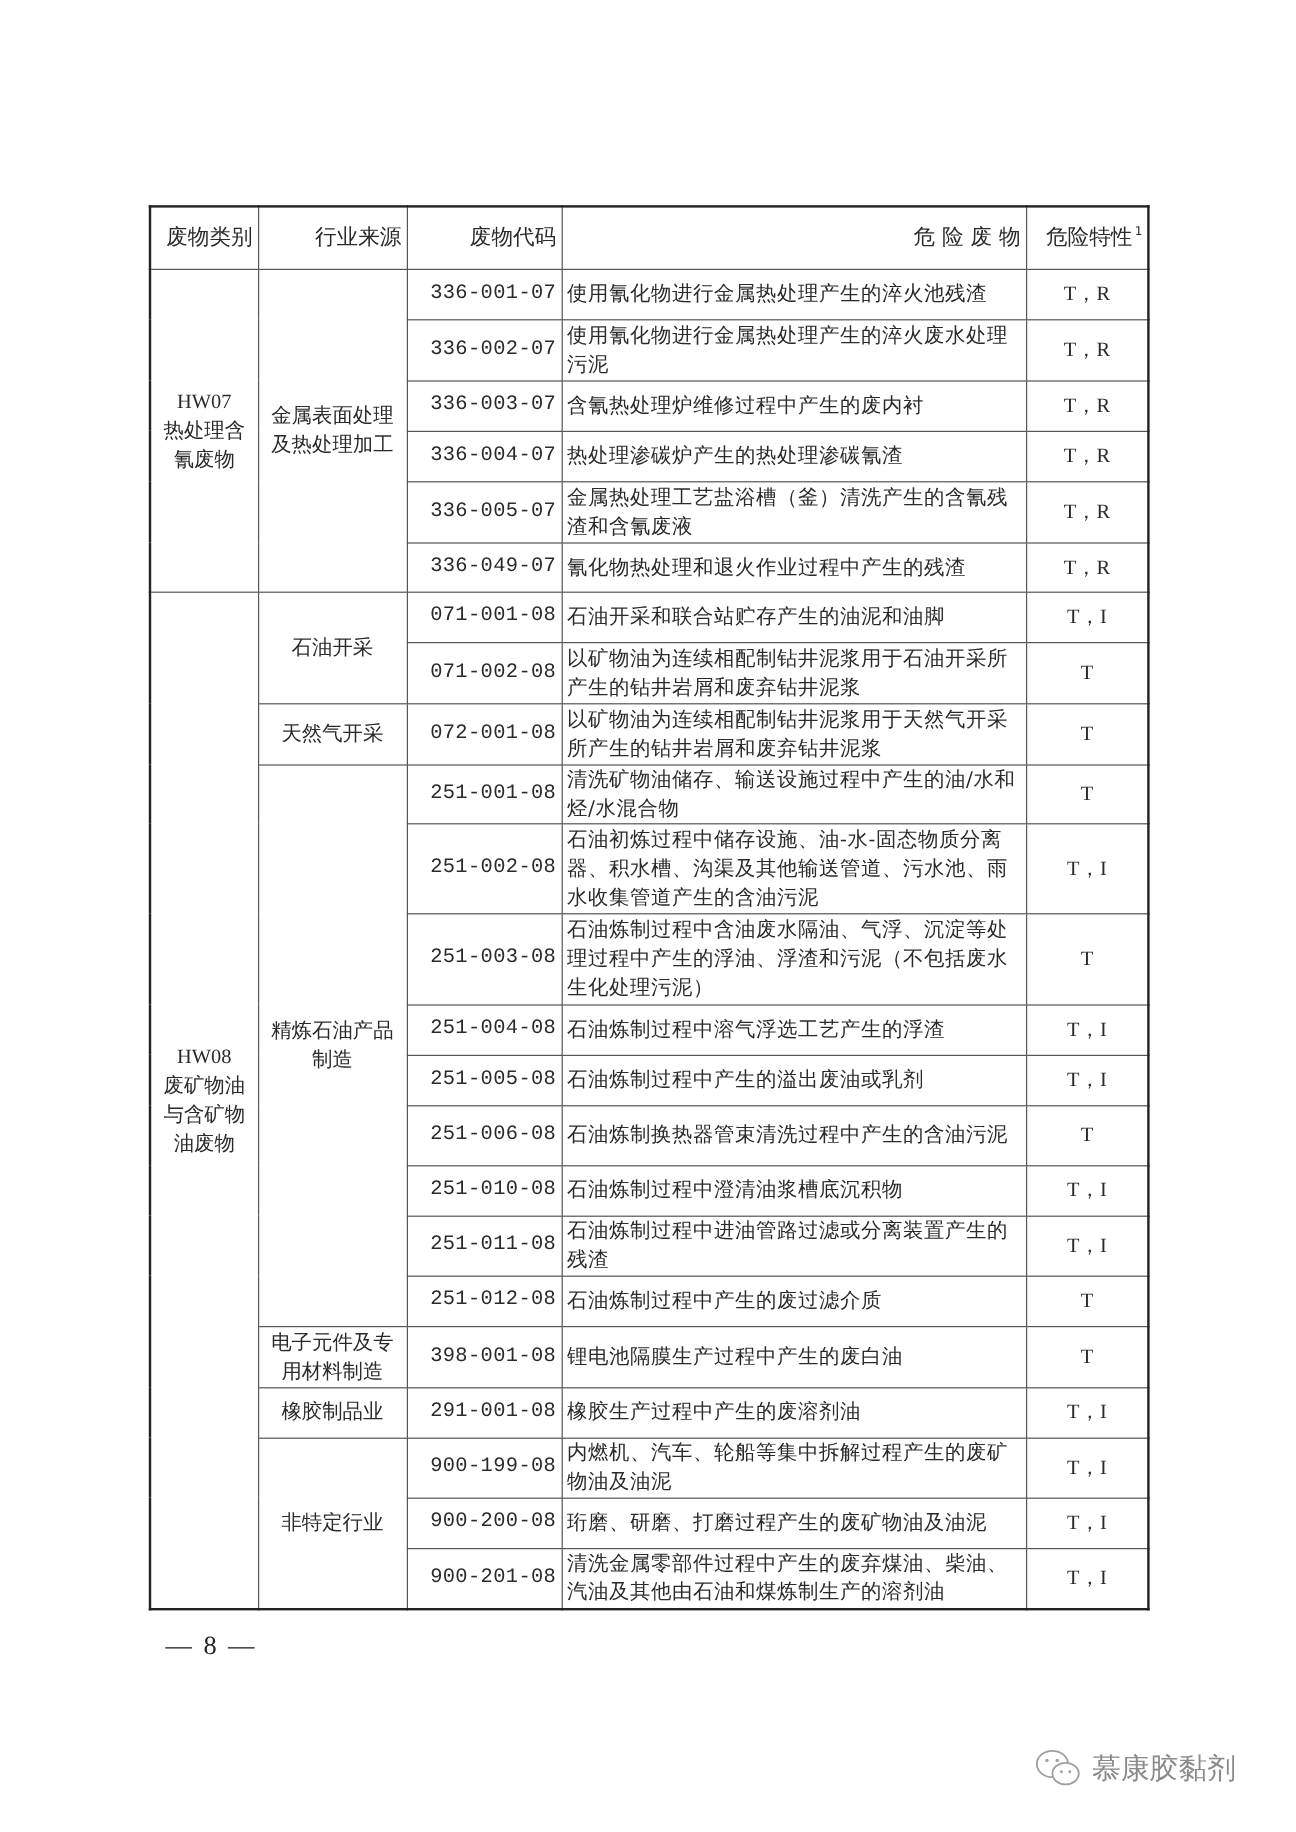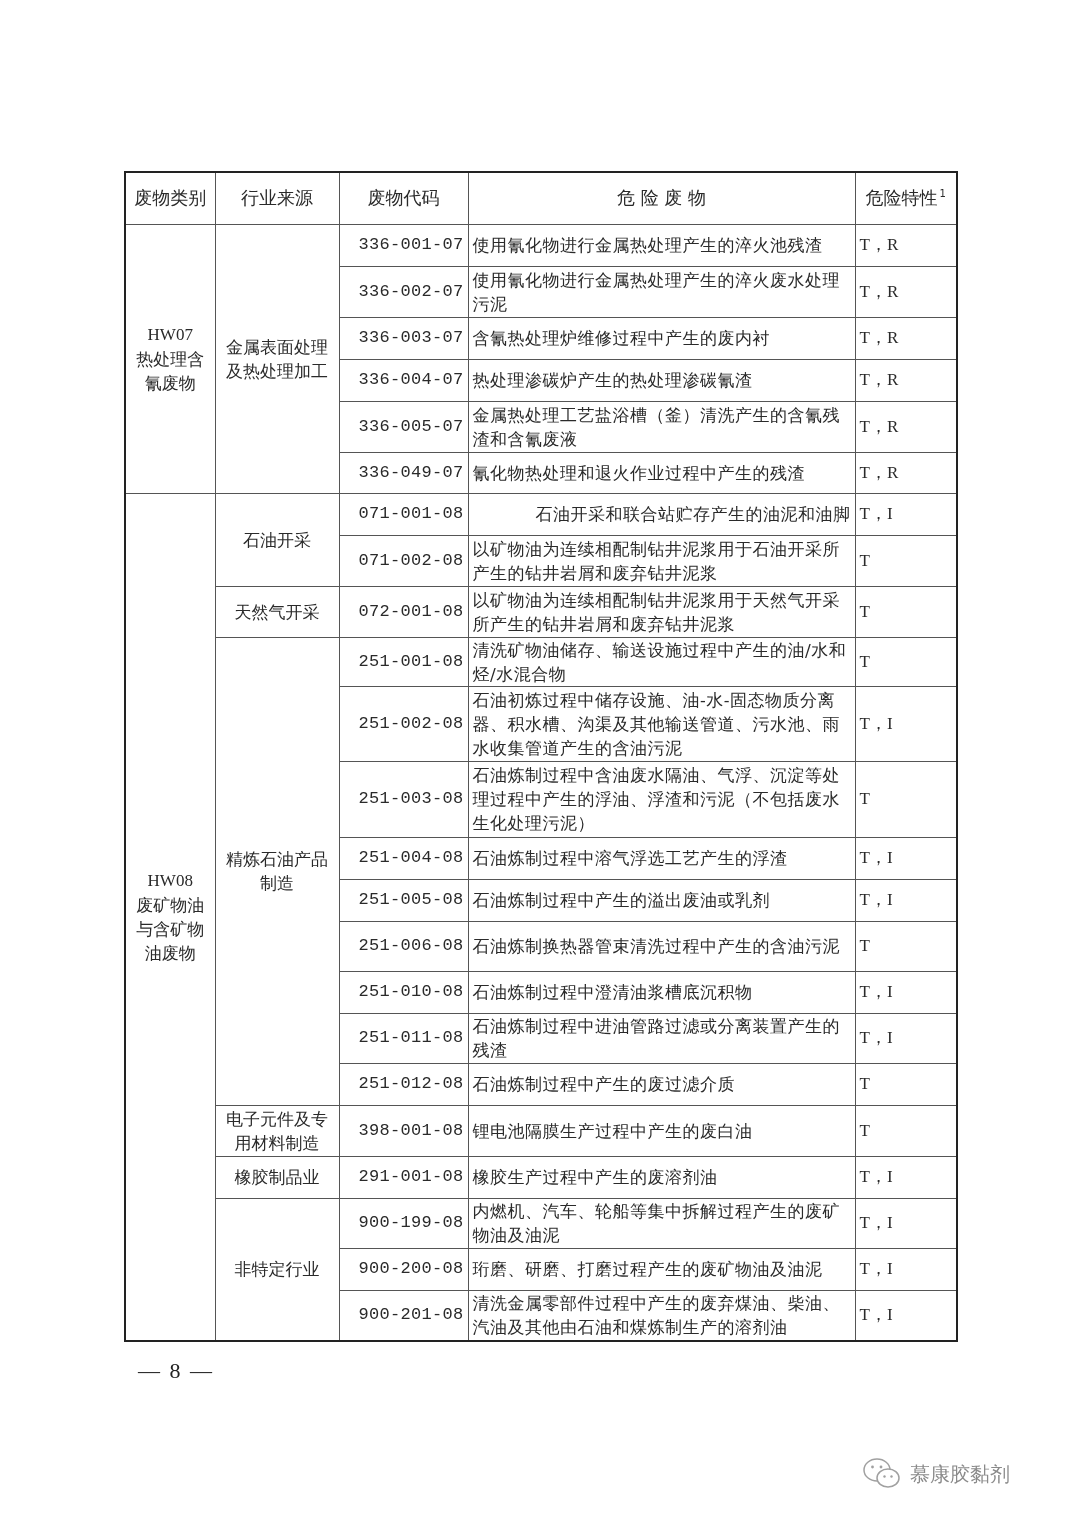--- a/index.html
+++ b/index.html
@@ -12,34 +12,34 @@
     table.waste {
       position: absolute; left: 124px; top: 171px;
       width: 832px; border-collapse: collapse; table-layout: fixed;
       border: 2px solid #222;
     }
     table.waste td, table.waste th {
       border: 1px solid #555; padding: 0 4px; vertical-align: middle;
       font-size: 17px; line-height: 24px; font-weight: normal; color: #2a2a2a;
       overflow: hidden;
     }
-    table.waste th { font-size: 18px; text-align: center; font-family: "DejaVu Sans", "Liberation Sans", sans-serif; }
+    table.waste th { font-size: 18px; text-align: right; font-family: "DejaVu Sans", "Liberation Sans", sans-serif; }
     table.waste th sup { font-size: 10px; vertical-align: top; position: relative; top: -4px; margin-left: 2px; }
     td.cat, td.src { text-align: center; }
     td.code { text-align: right; font-family: Liberation Mono, monospace; font-size: 17px; letter-spacing: 0.3px; }
     td.desc { text-align: left; padding-left: 4px; padding-right: 2px; letter-spacing: 0.5px; }
-    td.haz { text-align: left; font-family: "Liberation Serif", "DejaVu Serif", serif; font-size: 16px; }
+    td.haz { text-align: center; font-family: "Liberation Serif", "DejaVu Serif", serif; font-size: 16px; }
     .cat-code { display: block; font-family: Liberation Serif, serif; }
     .footer-page {
       position: absolute; left: 138px; top: 1358px; font-size: 22px;
       font-family: "Liberation Serif", "DejaVu Serif", serif; color: #222; letter-spacing: 2px;
     }
     .watermark {
       position: absolute; left: 862px; top: 1457px; display: flex; align-items: center;
-      color: #8a8a8a; font-size: 20px; font-family: "DejaVu Sans", "Liberation Sans", sans-serif;
+      color: #8a8a8a; font-size: 24px; font-family: "DejaVu Sans", "Liberation Sans", sans-serif;
     }
     .watermark svg { margin-right: 8px; }
   </style>
 </head>
 <body>
 
 <div id="page">
   <table class="waste">
     <colgroup>
       <col style="width:90px">
@@ -95,21 +95,21 @@
         <td class="haz">T，R</td>
       </tr>
 
       <tr style="height:42px">
         <td class="cat" rowspan="17" style="border-top:1.5px solid #222;">
           <span class="cat-code">HW08</span>
           <span style="display:block;width:78px;margin:0 auto;">废矿物油与含矿物油废物</span>
         </td>
         <td class="src" rowspan="2" style="border-top:1.5px solid #222;">石油开采</td>
         <td class="code" style="border-top:1.5px solid #222;margin-top:24px;">071-001-08</td>
-        <td class="desc" style="border-top:1.5px solid #222;text-align:right;">石油开采和联合站贮存产生的油泥和油脚</td>
+        <td class="desc" style="border-top:1.5px solid #222;">石油开采和联合站贮存产生的油泥和油脚</td>
         <td class="haz" style="border-top:1.5px solid #222;">T，I</td>
       </tr>
       <tr style="height:51px">
         <td class="code">071-002-08</td>
         <td class="desc">以矿物油为连续相配制钻井泥浆用于石油开采所产生的钻井岩屑和废弃钻井泥浆</td>
         <td class="haz">T</td>
       </tr>
 
       <tr style="height:51px">
         <td class="src">天然气开采</td>

